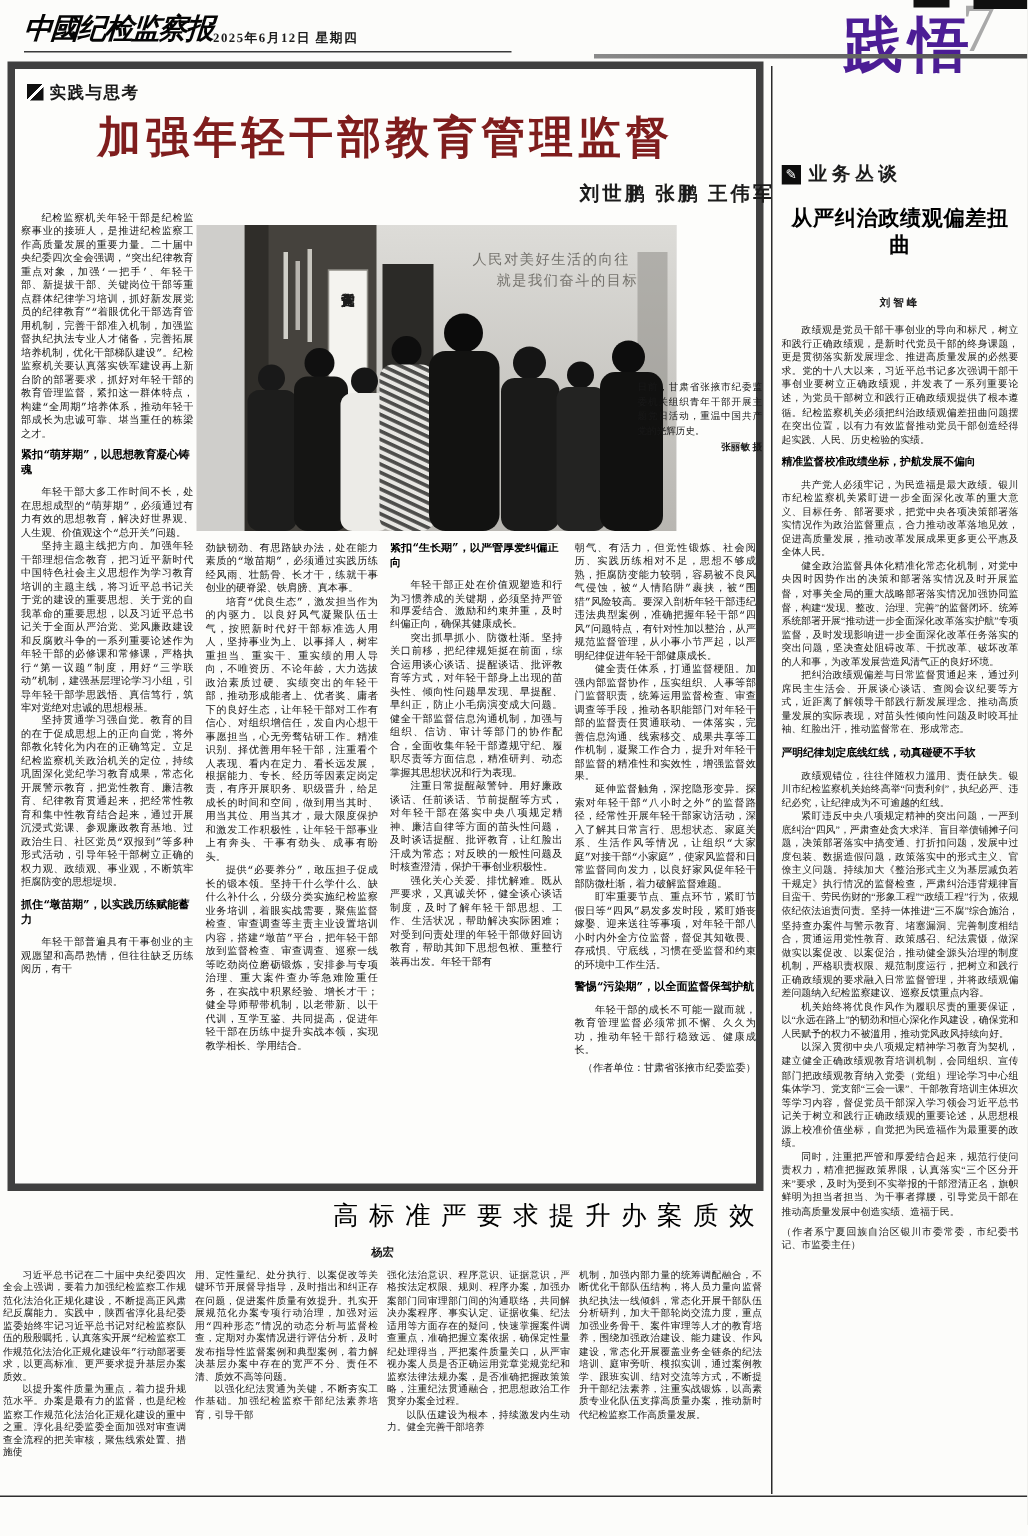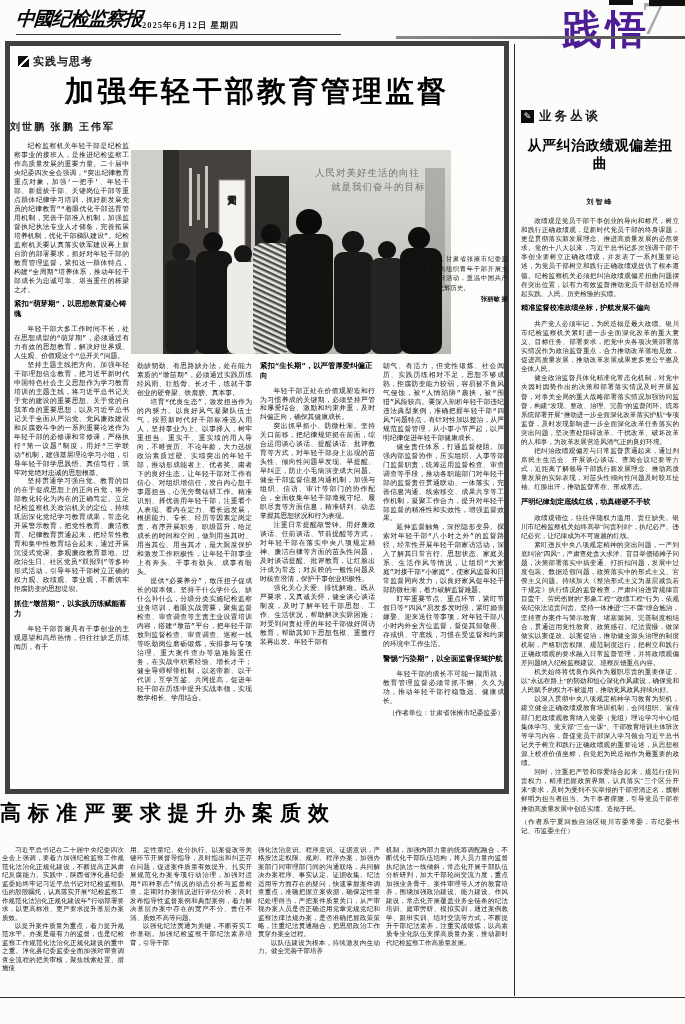--- a/index.html
+++ b/index.html
@@ -19,42 +19,42 @@
   .corner-a{left:609px;top:0;width:24px;height:5px;background:#101010;}
   .corner-b{left:649px;top:0;width:36px;height:6px;background:#101010;}
 
   
   .redbox{left:5px;top:41px;width:504px;height:753px;border:5px solid #404040;
           box-sizing:border-box;background:#fdfdfb;}
   .kicker{left:8px;top:8px;display:flex;align-items:center;gap:4px;}
   .kicker-icon{width:11px;height:11px;background:linear-gradient(135deg,#101010 48%,#ffffff 48%,#ffffff 60%,#101010 60%);}
   .kicker-text{font-size:11px;font-weight:bold;letter-spacing:1px;}
   .main-title{left:0;top:26px;width:100%;text-align:center;font-size:29px;font-weight:bold;
-              letter-spacing:3px;color:#000000;}
-  .main-authors{left:0;top:74px;width:100%;text-align:left;font-size:10px;font-weight:bold;letter-spacing:2px;}
+              letter-spacing:3px;color:#7f1d1d;}
+  .main-authors{left:0;top:74px;width:100%;text-align:right;font-size:13px;font-weight:bold;letter-spacing:2px;padding-left:13px;}
 
   .news-col{font-size:6.8px;line-height:1.32;text-align:justify;overflow:hidden;color:#161616;font-family:Liberation Mono, monospace;}
   .news-col p{margin:0;text-indent:2em;}
   .colhead{font-weight:bold;text-align:left;font-size:7.4px;margin:6px 0 5px;text-indent:0 !important;
            letter-spacing:0;color:#000;}
   .author-unit{text-indent:0 !important;text-align:right;margin-top:3px !important;}
 
   .c1{left:4px;top:96px;width:115px;height:648px;}
   .c2{left:127px;top:316px;width:115px;height:428px;}
   .c3{left:250px;top:316px;width:115px;height:428px;}
   .c4{left:373px;top:316px;width:121px;height:428px;}
 
   .photo{left:121px;top:104px;width:288px;height:204px;background:#cfcecb;overflow:hidden;padding-left:32px;}
   .caption{left:415px;top:208px;width:83px;font-size:6.4px;line-height:1.5;text-align:justify;color:#191919;}
   .caption .cap-credit{display:block;text-align:right;font-weight:bold;margin-top:2px;}
 
   
   .bottom-art{left:0;top:797px;width:510px;height:215px;}
-  .bottom-title{position:absolute;left:0;top:2px;width:100%;text-align:left;font-size:21px;
-                font-weight:bold;letter-spacing:7px;color:#000;}
+  .bottom-title{position:absolute;left:0;top:2px;width:100%;text-align:right;font-size:17px;
+                font-weight:normal;letter-spacing:7px;color:#000;}
   .bottom-author{position:absolute;left:0;top:33px;width:100%;text-align:center;font-size:7.5px;font-weight:bold;}
   .b1{left:2px;top:50px;width:122px;height:162px;}
   .b2{left:130px;top:50px;width:122px;height:162px;}
   .b3{left:258px;top:50px;width:122px;height:162px;}
   .b4{left:386px;top:50px;width:122px;height:162px;}
   .bottom-art .news-col{font-size:6.5px;line-height:1.3;}
 
   
   .vrule{left:514px;top:44px;width:1px;height:952px;background:#2b2b2b;}
   .right-col{left:521px;top:108px;width:158px;height:886px;overflow:hidden;}
@@ -199,20 +199,21 @@
       <p>延伸监督触角，深挖隐形变异。探索对年轻干部“八小时之外”的监督路径，经常性开展年轻干部家访活动，深入了解其日常言行、思想状态、家庭关系、生活作风等情况，让组织“大家庭”对接干部“小家庭”，使家风监督和日常监督同向发力，以良好家风促年轻干部防微杜渐，着力破解监督难题。</p>
       <p>盯牢重要节点、重点环节，紧盯节假日等“四风”易发多发时段，紧盯婚丧嫁娶、迎来送往等事项，对年轻干部八小时内外全方位监督，督促其知敬畏、存戒惧、守底线，习惯在受监督和约束的环境中工作生活。</p>
       <div class="colhead">警惕“污染期”，以全面监督保驾护航</div>
       <p>年轻干部的成长不可能一蹴而就，教育管理监督必须常抓不懈、久久为功，推动年轻干部行稳致远、健康成长。</p>
       <p class="author-unit">（作者单位：甘肃省张掖市纪委监委）</p>
     </div>
   </div>
 
   <div class="abs bottom-art">
     <div class="bottom-title">高标准严要求提升办案质效</div>
+    <div class="bottom-author">杨宏</div>
     <div class="abs news-col b1">
       <p>习近平总书记在二十届中央纪委四次全会上强调，要着力加强纪检监察工作规范化法治化正规化建设，不断提高正风肃纪反腐能力。实践中，陕西省淳化县纪委监委始终牢记习近平总书记对纪检监察队伍的殷殷嘱托，认真落实开展“纪检监察工作规范化法治化正规化建设年”行动部署要求，以更高标准、更严要求提升基层办案质效。</p>
       <p>以提升案件质量为重点，着力提升规范水平。办案是最有力的监督，也是纪检监察工作规范化法治化正规化建设的重中之重。淳化县纪委监委全面加强对审查调查全流程的把关审核，聚焦线索处置、措施使</p>
     </div>
     <div class="abs news-col b2">
       <p style="text-indent:0">用、定性量纪、处分执行、以案促改等关键环节开展督导指导，及时指出和纠正存在问题，促进案件质量有效提升。扎实开展规范化办案专项行动治理，加强对运用“四种形态”情况的动态分析与监督检查，定期对办案情况进行评估分析，及时发布指导性监督案例和典型案例，着力解决基层办案中存在的宽严不分、责任不清、质效不高等问题。</p>
       <p>以强化纪法贯通为关键，不断夯实工作基础。加强纪检监察干部纪法素养培育，引导干部</p>
     </div>
     <div class="abs news-col b3">
       <p style="text-indent:0">强化法治意识、程序意识、证据意识，严格按法定权限、规则、程序办案，加强办案部门同审理部门间的沟通联络，共同解决办案程序、事实认定、证据收集、纪法适用等方面存在的疑问，快速掌握案件调查重点，准确把握立案依据，确保定性量纪处理得当，严把案件质量关口，从严审视办案人员是否正确运用党章党规党纪和监察法律法规办案，是否准确把握政策策略，注重纪法贯通融合，把思想政治工作贯穿办案全过程。</p>

